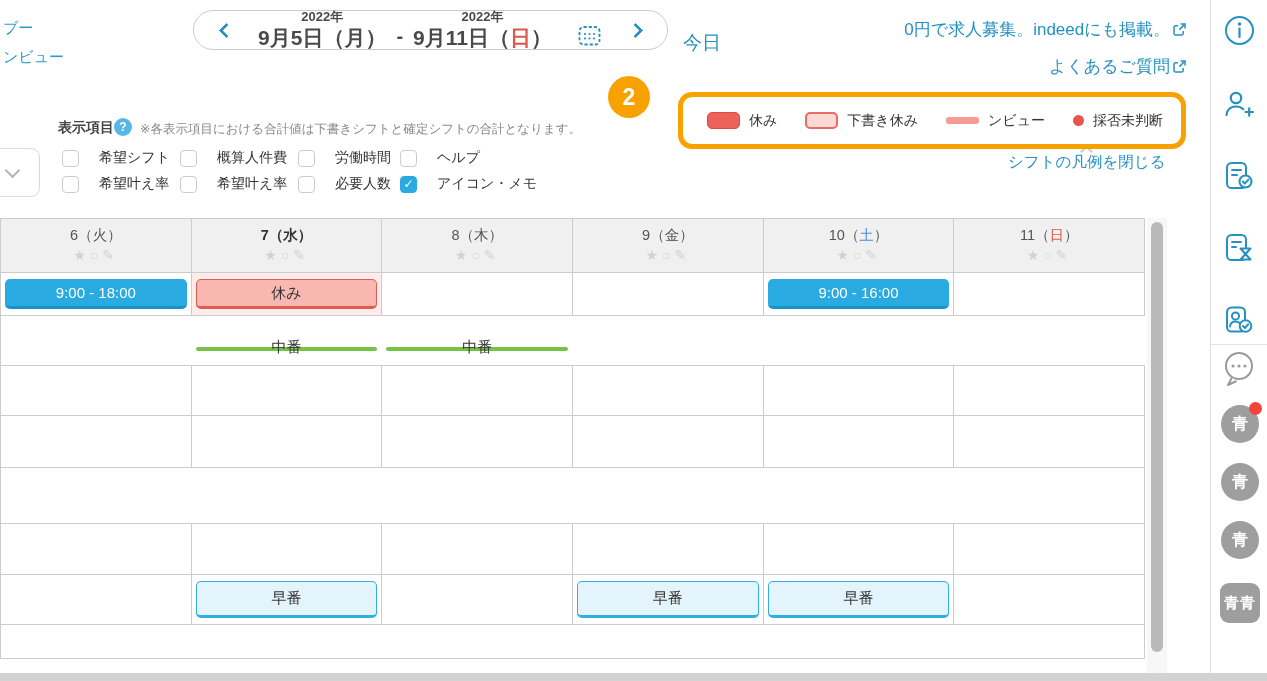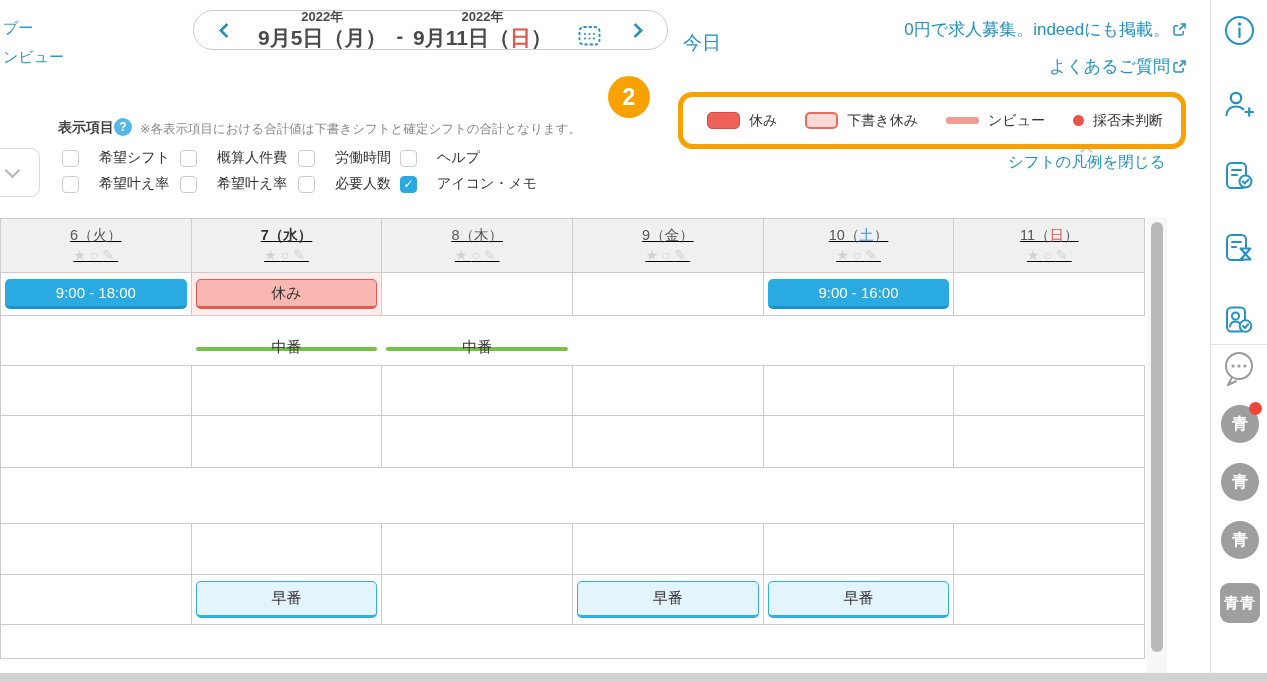--- a/index.html
+++ b/index.html
@@ -56,21 +56,21 @@
   .cbrow { position:absolute; left:62px; display:flex; height:20px; align-items:center; }
   .cbrow.r1 { top:148px; } .cbrow.r2 { top:174px; }
   .cbitem { display:flex; align-items:center; gap:20px; font-size:14px; color:#333; cursor:pointer; }
   .cbitem.w1 { width:118px; } .cbitem.w2 { width:118px; } .cbitem.w3 { width:102px;text-align:right; }
   .cbx { width:17px; height:17px; border:1.5px solid #ccc; border-radius:4px; background:#fff; flex:none;
          display:flex; align-items:center; justify-content:center; }
   .cbx.on { background:#29abe2; border-color:#29abe2; color:#fff; font-size:12px; font-weight:bold; }
 
   
   .grid { position:absolute; left:0; top:218px; width:1145px; border-left:1px solid #ccc; border-top:1px solid #ccc; background:#fff; }
-  .ghead { height:54px; display:flex; background:#f0f0f0; border-bottom:1px solid #ccc;text-decoration:underline; }
+  .ghead { height:54px; display:flex; background:#f0f0f0; border-bottom:1px solid #ccc; }
   .hc { flex:1 1 0; border-right:1px solid #ccc; text-align:center; padding-top:7px; overflow:hidden; }
   .hdate { font-size:14.5px; color:#555; }
   .hdate.bold { font-weight:bold; color:#333; }
   .hicons { margin-top:2px; color:#d2d2d2; font-size:14px; letter-spacing:4px; cursor:pointer; }
   .gr { display:flex; border-bottom:1px solid #ccc; }
   .gc { flex:1 1 0; border-right:1px solid #ccc; position:relative; }
   .gc.rest-bg { background:#fdecea; }
   .gc-full { flex:1 1 0; border-right:1px solid #ccc; }
   .pill { position:absolute; left:4px; right:4px; top:6px; bottom:6px; border-radius:5px;
           display:flex; align-items:center; justify-content:center; font-size:15px; color:#333; cursor:pointer; }

